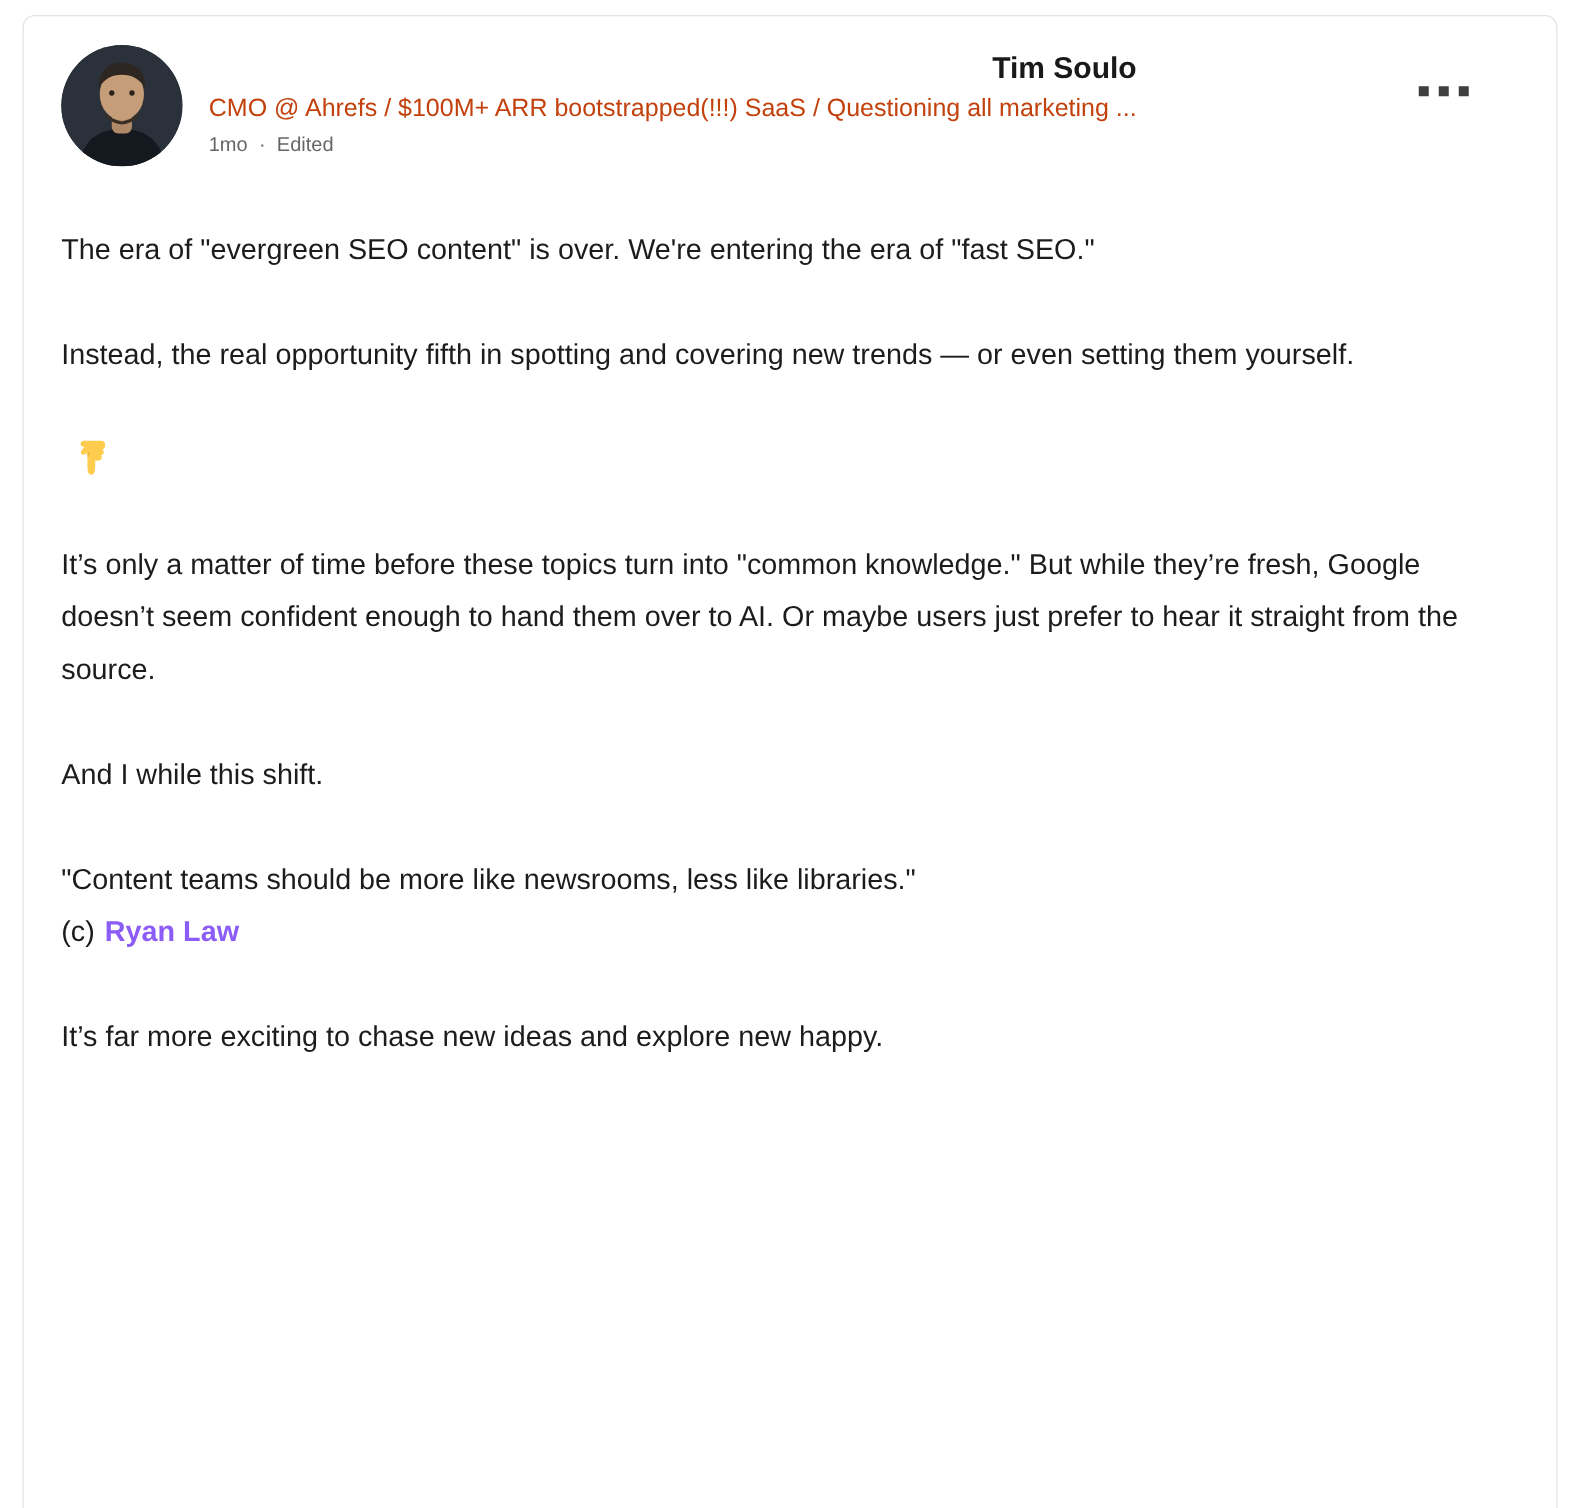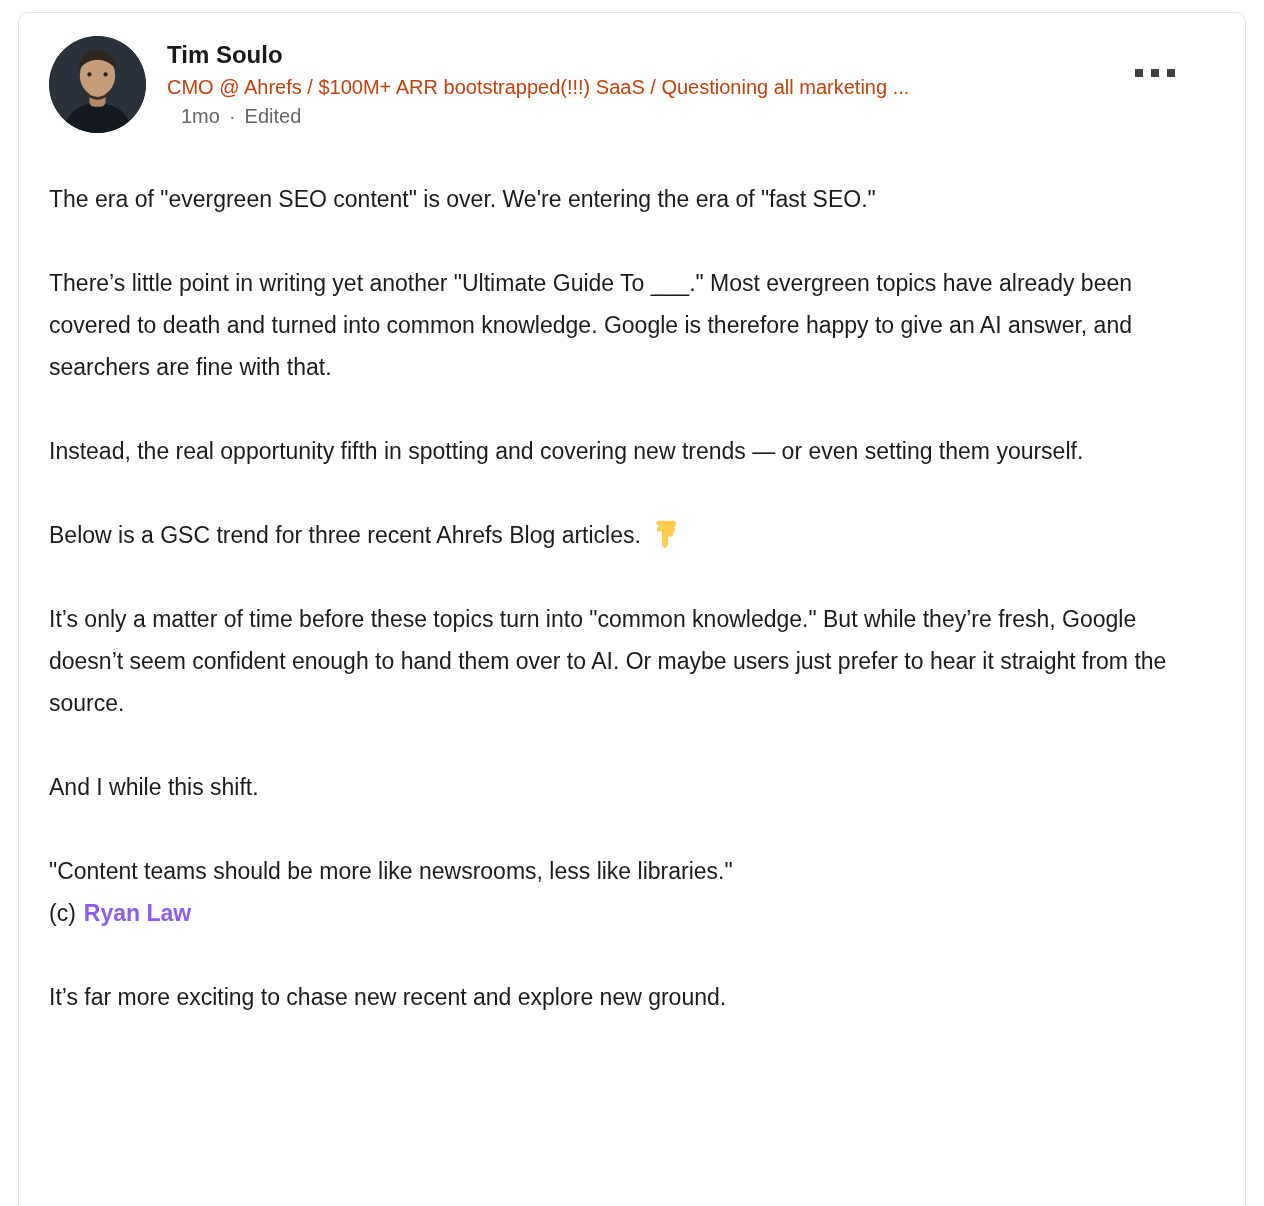--- a/index.html
+++ b/index.html
@@ -43,36 +43,36 @@
     margin-left: 21px;
     padding-top: 4px;
     min-width: 0;
   }
   .name {
     font-size: 24px;
     line-height: 30px;
     font-weight: 700;
     color: #191919;
     cursor: pointer;
+    text-align: right;
   }
   .headline {
     font-size: 20px;
     line-height: 27px;
     color: #c2410c;
     margin-top: 4px;
     white-space: nowrap;
     overflow: hidden;
     max-width: 935px;
   }
   .meta {
-    font-size: 20px;
+    font-size: 16px;
     line-height: 27px;
     color: #666666;
     margin-top: 2px;
-    margin-left: 14px;
   }
   .meta .sep { margin: 0 9px; }
   .overflow-btn {
     position: absolute;
     top: 48px;
     right: 62px;
     border: none;
     background: transparent;
     padding: 8px;
     cursor: pointer;
@@ -140,33 +140,32 @@
           <span class="dot"></span>
       </span>
     </button>
 
   </div>
 
   <div class="body">
 
     <p>The era of "evergreen SEO content" is over. We're entering the era of "fast SEO."</p>
 
-    <p>There’s little point in writing yet another "Ultimate Guide To ___." Most evergreen topics have already been covered to death and turned into common knowledge. Google is therefore happy to give an AI answer, and searchers are fine with that.</p>
 
     <p>Instead, the real opportunity fifth in spotting and covering new trends — or even setting them yourself.</p>
 
-    <p><span>Below is a GSC trend for three recent Ahrefs Blog articles.</span><svg class="emoji" viewBox="0 0 36 36">
+    <p><svg class="emoji" viewBox="0 0 36 36">
         <path fill="#FFCC4D" d="M8.5,6.5 Q8,3.5 11,3 L27,3 Q30.5,3.2 30.5,7 Q30.5,10 28,10.5 Q29.5,11.5 29.3,13.5 Q29.1,15.5 26.8,16 Q28,17.3 27.4,19 Q26.8,20.7 24.5,20.8 L21.5,20.9 L21.5,27 Q21.5,33.5 18,33.5 Q14.6,33.5 14.6,27.2 L14.6,14 Q11,16.5 9.3,15 Q7.8,13.5 9.6,11.3 L12.2,8.2 Q9,9 8.5,6.5 Z"></path>
         <path fill="#F4B544" d="M14.6,14 L14.6,18 Q17,16.5 17,13 Q15.7,13.2 14.6,14 Z"></path>
       </svg></p>
 
     <p>It’s only a matter of time before these topics turn into "common knowledge." But while they’re fresh, Google doesn’t seem confident enough to hand them over to AI. Or maybe users just prefer to hear it straight from the source.</p>
 
     <p>And I while this shift.</p>
 
     <p><span>"Content teams should be more like newsrooms, less like libraries."</span><br><span>(c)</span><a class="credit-link">Ryan Law</a></p>
 
 
-    <p>It’s far more exciting to chase new recent and explore new ground.</p>
+    <p>It’s far more exciting to chase new ideas and explore new happy.</p>
 
   </div>
 
 </div>
 
 </body></html>

